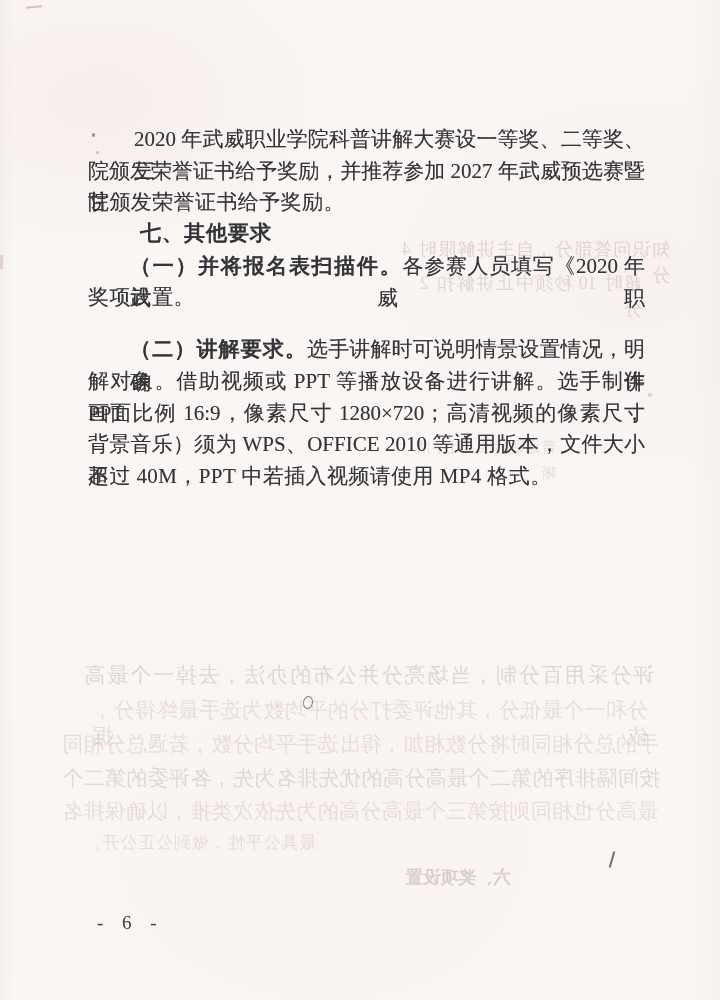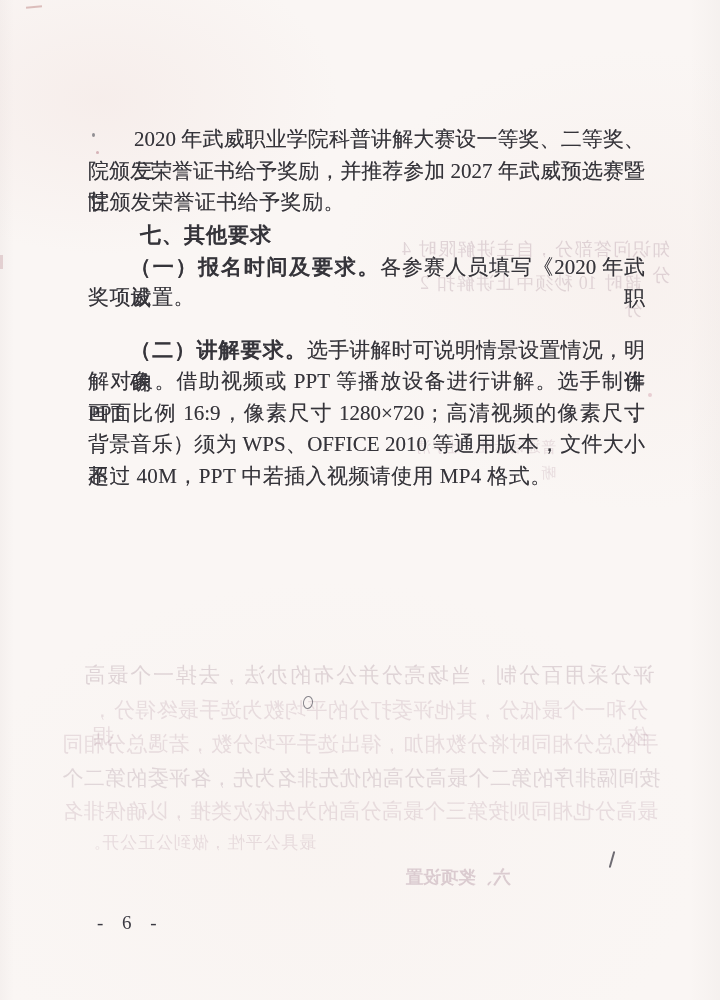--- a/index.html
+++ b/index.html
@@ -43,21 +43,21 @@
     text-align: justify;
     text-align-last: justify;
     letter-spacing: 0;
   }
   .ind0 { padding-left: 46px; }   
   .indh { padding-left: 52px; }   
   .indp { padding-left: 42px; }   
   .gap  { margin-top: 20px; }      
   .h, .lead {
     font-weight: 700;
-    font-family: Liberation Sans, sans-serif;
+    font-family: Liberation Mono, monospace;
     letter-spacing: 1px;
   }
 
   
   .bleed {
     position: absolute;
     transform: scaleX(-1);
     color: rgba(158,122,140,0.20);
     white-space: normal;
     text-align: justify;
@@ -118,21 +118,21 @@
     <div class="bleed bl5">最高分也相同则按第三个最高分高的为先依次类推，以确保排名</div>
     <div class="bleed bl6">最具公平性，做到公正公开。</div>
     <div class="bleed blh">六、奖项设置</div>
   </div>
 
   <main class="text-block">
     <p class="ln j ind0">2020 年武威职业学院科普讲解大赛设一等奖、二等奖、三</p>
     <p class="ln j">院颁发荣誉证书给予奖励，并推荐参加 2027 年武威预选赛暨甘</p>
     <p class="ln">院颁发荣誉证书给予奖励。</p>
     <p class="ln h indh">七、其他要求</p>
-    <p class="ln j indp"><span class="lead">（一）报名时间及要求。</span><span>各参赛人员填写《2020 年武威职</span></p>
+    <p class="ln j indp"><span class="lead">（一）并将报名表扫描件。</span><span>各参赛人员填写《2020 年武威职</span></p>
     <p class="ln">奖项设置。</p>
     <p class="ln j indp gap"><span class="lead">（二）讲解要求。</span><span>选手讲解时可说明情景设置情况，明确讲</span></p>
     <p class="ln j">解对象。借助视频或 PPT 等播放设备进行讲解。选手制作 PPT，</p>
     <p class="ln j">画面比例 16:9，像素尺寸 1280×720；高清视频的像素尺寸</p>
     <p class="ln j">背景音乐）须为 WPS、OFFICE 2010 等通用版本，文件大小不</p>
     <p class="ln">超过 40M，PPT 中若插入视频请使用 MP4 格式。</p>
   </main>
 
   <div class="artifact ink-dot1"></div>
   <div class="artifact ink-dot2"></div>

